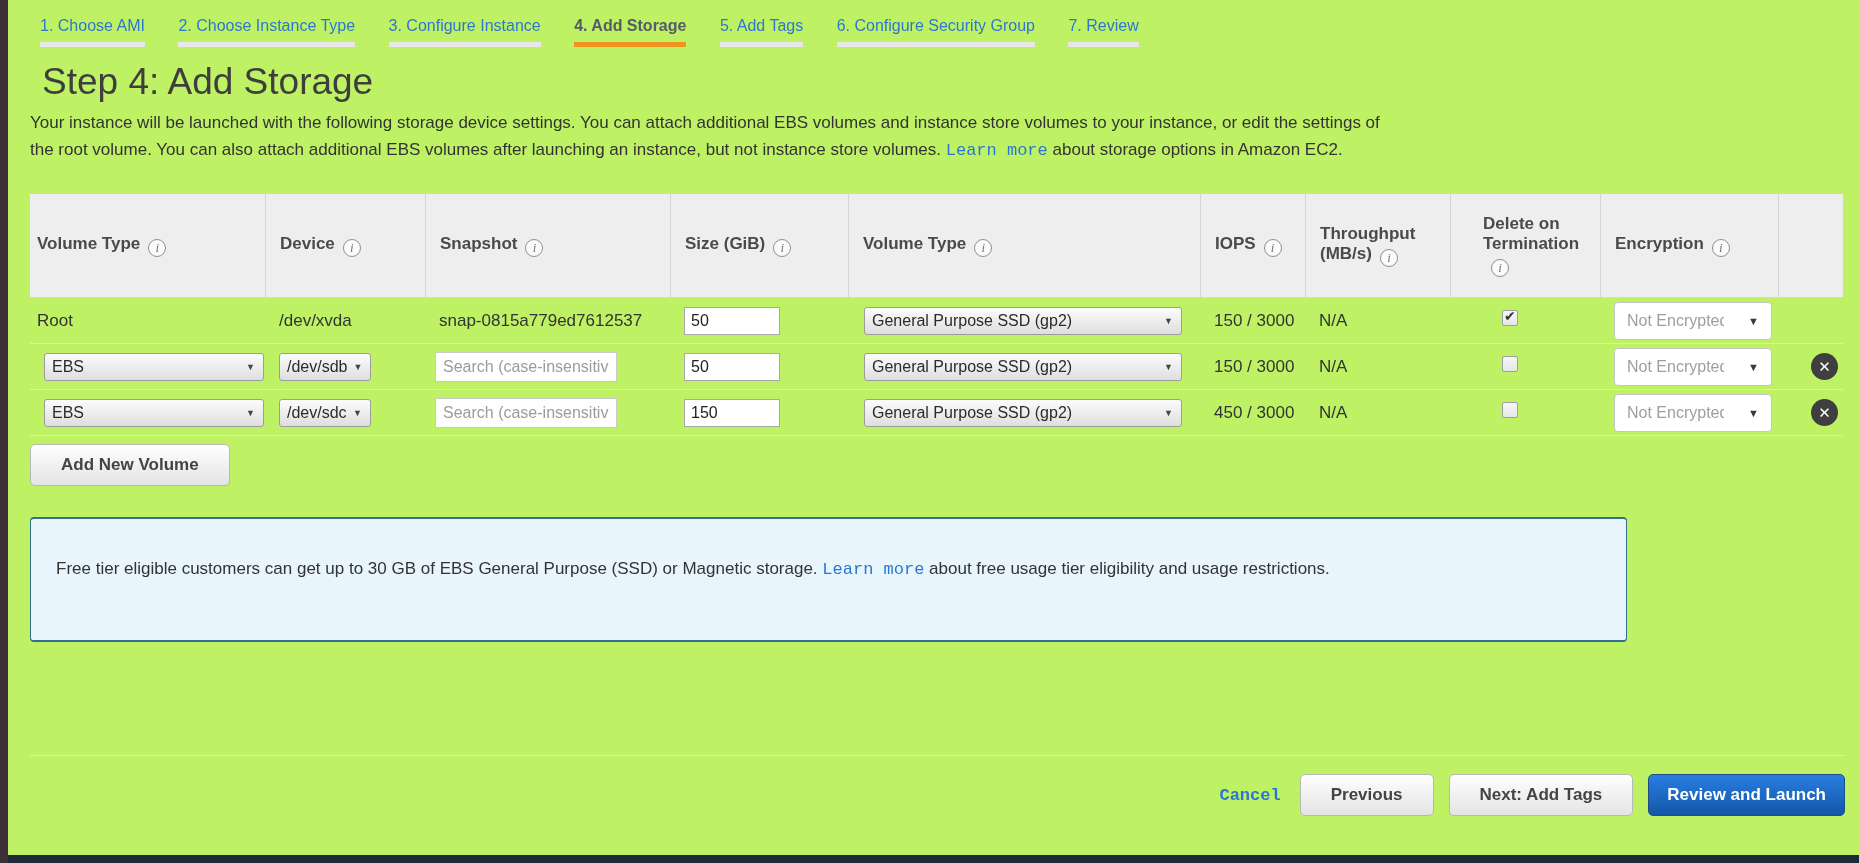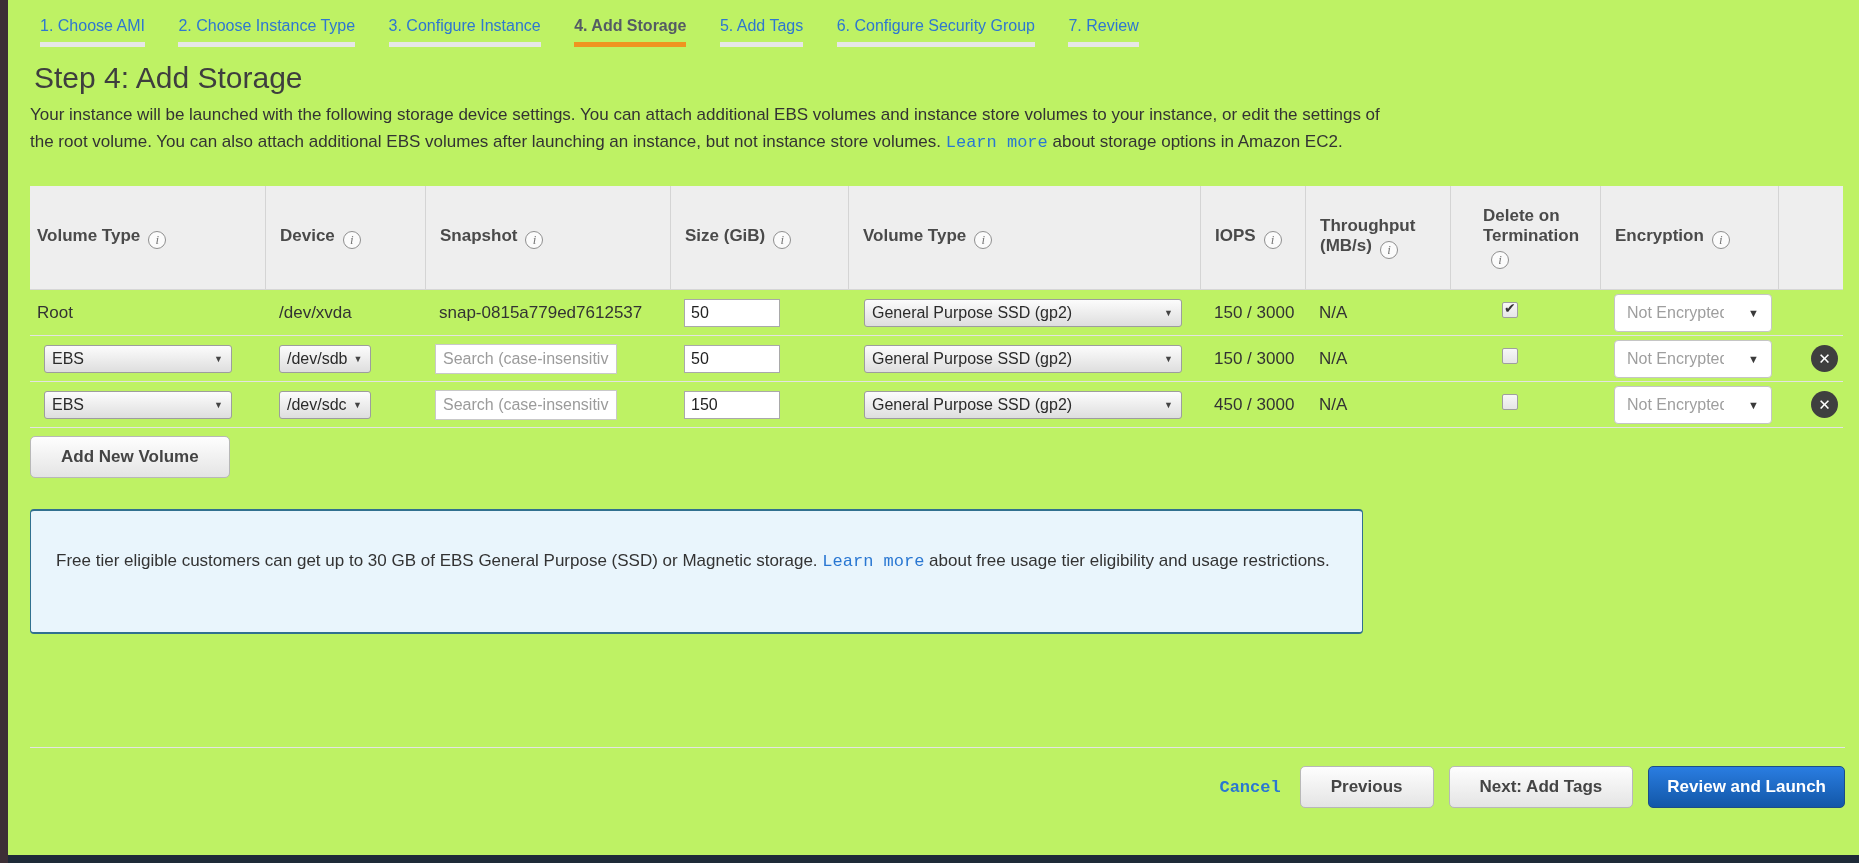--- a/index.html
+++ b/index.html
@@ -13,21 +13,21 @@
   .content { margin-left:8px; padding:0 14px 0 22px; }
 
   
   .tabs { padding-top:17px; white-space:nowrap; }
   .tab { display:inline-block; margin-right:9px; padding:0 10px; cursor:pointer; }
   .tab .tab-label { display:block; font-size:16px; color:#2e77d0; padding-bottom:7px; }
   .tab .tab-bar { display:block; height:5px; background:#e7e7e7; }
   .tab[data-active="true"] .tab-label { color:#545b64; font-weight:bold; }
   .tab[data-active="true"] .tab-bar { background:#ef9420; }
 
-  h1 { font-size:30px; font-weight:400; color:#3e3e3e; margin:14px 4px 0; }
+  h1 { font-size:37px; font-weight:400; color:#3e3e3e; margin:14px 12px 0; }
   .intro { font-size:17px; line-height:27px; color:#333; max-width:1350px; margin-top:6px; }
   a.link { color:#2977d2; text-decoration:none; cursor:pointer;font-family:Liberation Mono, monospace; }
 
   
   .stable { margin-top:30px; width:1813px; }
   .thead {
     display:grid; grid-template-columns:235px 160px 245px 178px 352px 105px 145px 150px 178px 65px;
     background:#eeeeee; height:104px; align-items:center; border-bottom:1px solid #d6d6d6;
   }
   .th { height:100%; display:flex; align-items:center; padding:0 8px 0 14px; font-size:17px; font-weight:bold; color:#4a4a4a; }
@@ -45,21 +45,21 @@
     height:46px; align-items:center; border-bottom:1px solid #e3e3e3; font-size:17px; color:#333;
   }
   .td { padding-left:14px; }
   .td.first { padding-left:7px; }
 
   .fakesel {
     display:inline-flex; align-items:center; justify-content:space-between;
     height:28px; padding:0 8px 0 7px; background:linear-gradient(#fcfcfc,#dedede);
     border:1px solid #9d9d9d; border-radius:3px; font-size:16px; color:#2b2b2b; cursor:pointer;
   }
-  .sel-vt { width:188px; margin-left:7px; }
+  .sel-vt { width:220px; margin-left:7px; }
   .sel-dev { width:92px; }
   .sel-type { width:318px; margin-left:2px; }
   .caret { font-size:9px; color:#444; margin-left:6px; }
 
   input.size-input {
     width:96px; height:28px; border:1px solid #a9a9a9; font-size:16px; padding:0 6px;
     font-family:"Liberation Sans","DejaVu Sans",sans-serif; color:#222;
   }
   input.snap-input {
     width:182px; height:30px; border:1px solid #c9c9c9; font-size:16px; padding:0 7px; margin-left:-4px;
@@ -93,21 +93,21 @@
     background:linear-gradient(#fefefe,#e4e4e4); border:1px solid #b8b8b8; border-radius:5px;
     cursor:pointer; font-family:"Liberation Sans","DejaVu Sans",sans-serif;
   }
   .btn-primary {
     color:#fff; background:linear-gradient(#2a7de1,#1257a8); border:1px solid #1b4d87;
     padding:10px 18px;
   }
   .add-volume { margin-top:8px; }
 
   .notice {
-    margin-top:31px; width:1333px; height:125px; background:#e9f5fc;
+    margin-top:31px; width:1597px; height:125px; background:#e9f5fc;
     border:1px solid #31708f; border-top-width:2px; border-bottom-width:2px; border-radius:4px;
     padding:34px 25px 0; font-size:17px; line-height:31px; color:#333;
   }
 
   .foot-divider { margin-top:113px; border-top:1px solid #e4e4e4; }
   .foot-actions { margin-top:18px; display:flex; align-items:center; justify-content:flex-end; gap:15px; }
   .cancel-link { font-size:17px; font-weight:bold; margin-right:4px; }
 </style>
 </head>
 <body>

